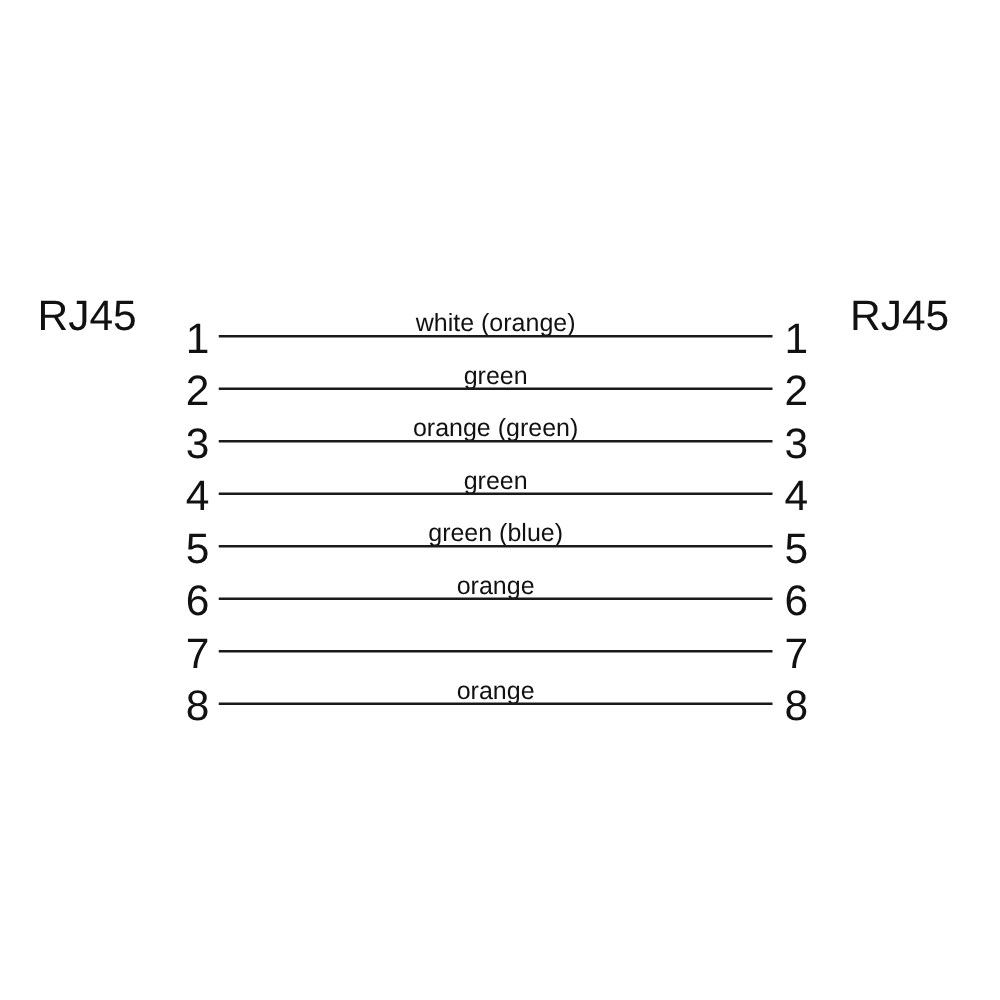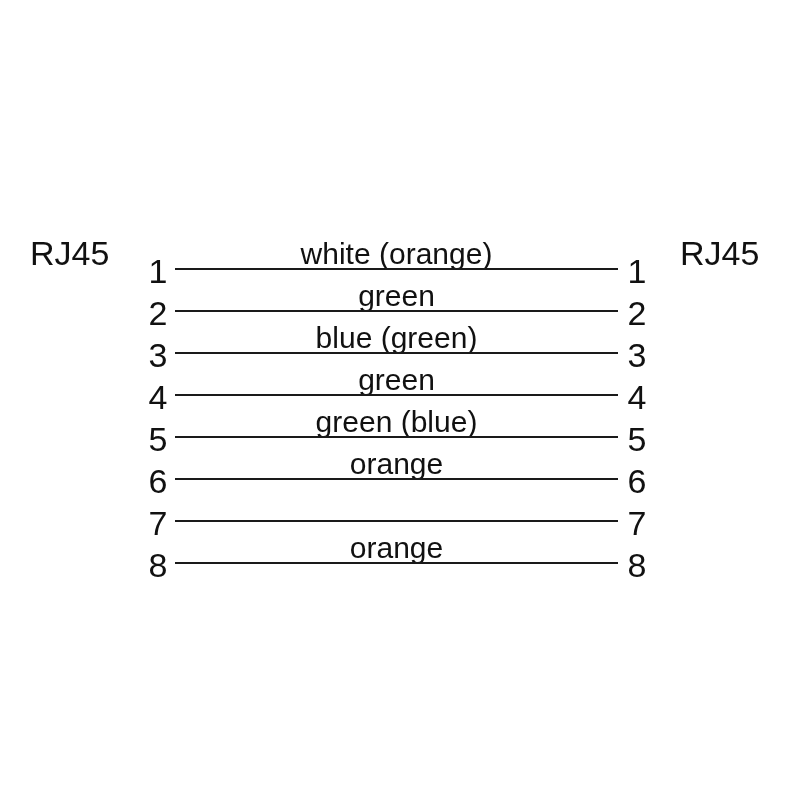--- a/index.html
+++ b/index.html
@@ -69,21 +69,21 @@
   .pin-number.left  { left: 0px; }      
   .pin-number.right { right: 0px; }     
 
   
   .wire-label {
     position: absolute;
     left: 30px;
     right: 32px;
     bottom: 1px;
     text-align: center;
-    font-size: 30px;
+    font-size: 20px;
     line-height: 1;
     color: #111111;
     white-space: nowrap;
   }
 </style>
 </head>
 <body>
 
 <div id="canvas">
 
@@ -102,21 +102,21 @@
 
     <div class="wire-row" style="top:270px">
       <span class="pin-number left">2</span>
       <span class="wire-label">green</span>
       <span class="wire-line"></span>
       <span class="pin-number right">2</span>
     </div>
 
     <div class="wire-row" style="top:312px">
       <span class="pin-number left">3</span>
-      <span class="wire-label">blue (green)</span>
+      <span class="wire-label">orange (green)</span>
       <span class="wire-line"></span>
       <span class="pin-number right">3</span>
     </div>
 
     <div class="wire-row" style="top:354px">
       <span class="pin-number left">4</span>
       <span class="wire-label">green</span>
       <span class="wire-line"></span>
       <span class="pin-number right">4</span>
     </div>

